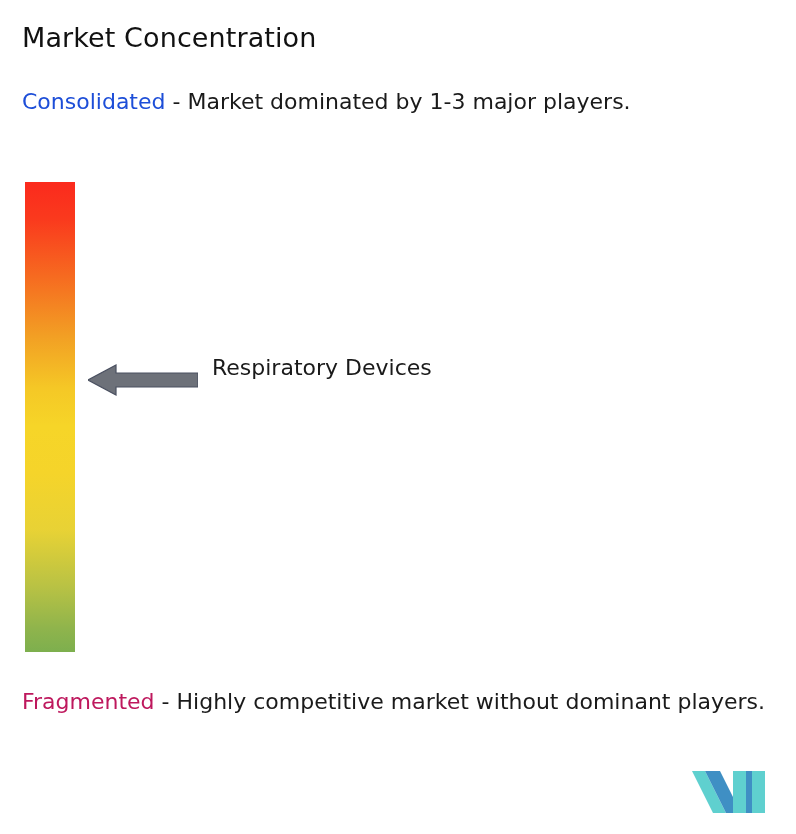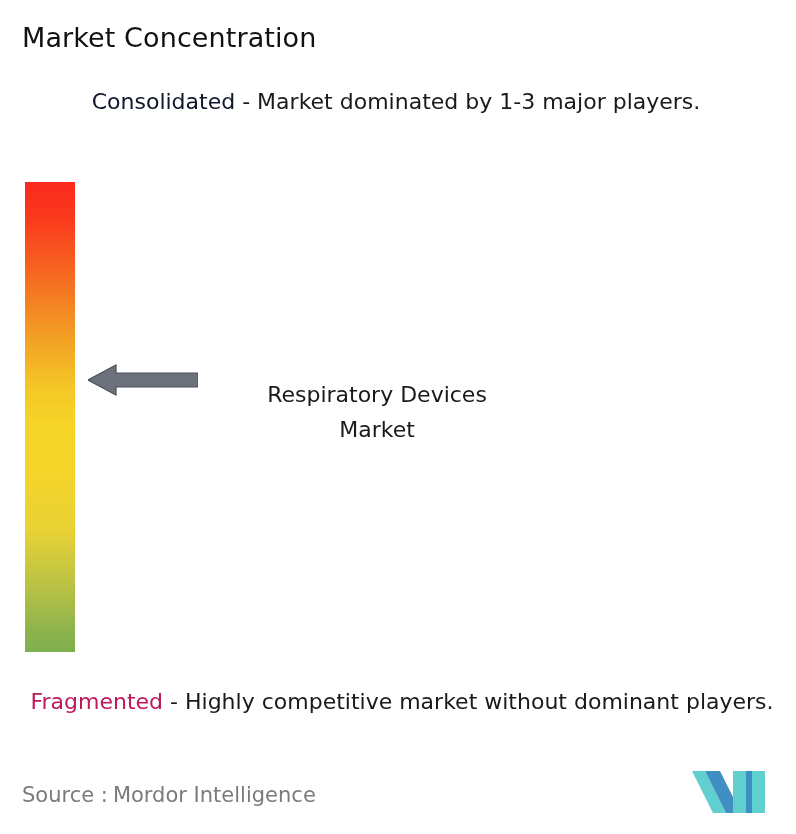--- a/index.html
+++ b/index.html
@@ -14,21 +14,20 @@
     position: relative;
     font-family: "DejaVu Sans", sans-serif;
     color: #1a1a1a;
     overflow: hidden;
   }
 
   .page {
     position: absolute;
     inset: 0;
     background: #ffffff;
-    text-align: center;
   }
 
   
   .chart-title {
     position: absolute;
     left: 22px;
     top: 20px;
     font-size: 27px;
     line-height: 36px;
     font-weight: 400;
@@ -52,21 +51,21 @@
     position: absolute;
     left: 22px;
     top: 686px;
     width: 760px;
     font-size: 22px;
     line-height: 31px;
     font-weight: 400;
     color: #1a1a1a;
   }
   .term-consolidated {
-    color: #0f172a;
+    color: #1d4ed8;
   }
   .term-fragmented {
     color: #be185d;
   }
   .term-gap {
     display: inline-block;
     width: 7px;
   }
 
   
@@ -104,21 +103,20 @@
   
   .arrow-label {
     position: absolute;
     left: 212px;
     top: 350px;
     width: 330px;
     font-size: 22px;
     line-height: 35px;
     color: #1a1a1a;
     font-weight: 400;
-    margin-top: 27px;
   }
 
   
   .source-line {
     position: absolute;
     left: 22px;
     top: 780px;
     font-size: 21px;
     line-height: 30px;
     color: #7b7b7b;
@@ -152,30 +150,26 @@
   <div class="scale-bar"></div>
 
   <div class="pointer-arrow">
     <svg width="110" height="34" viewBox="0 0 110 34" xmlns="http://www.w3.org/2000/svg">
       <polygon points="0,17 28,2 28,10 110,10 110,24 28,24 28,32" fill="#6d7179" stroke="#4a5060" stroke-width="1.2"></polygon>
     </svg>
   </div>
 
   <div class="arrow-label">
     <div>Respiratory Devices</div>
-    <div>Market</div>
   </div>
 
   <div class="legend-bottom">
     <span class="term-fragmented">Fragmented</span><span class="term-gap"></span><span>- Highly competitive market without dominant players.</span>
   </div>
 
-  <div class="source-line">
-    <span>Source :</span><span class="source-gap"></span><span>Mordor Intelligence</span>
-  </div>
 
   <div class="brand-logo">
     <svg width="74" height="46" viewBox="0 0 74 46" xmlns="http://www.w3.org/2000/svg">
 
       <polygon points="0,2 13,2 34,44 21,44" fill="#5fd0cf"></polygon>
 
       <polygon points="13,2 28,2 49,44 34,44" fill="#3f8fc4"></polygon>
 
       <polygon points="41,2 54,2 54,44 41,44" fill="#5fd0cf"></polygon>
 

